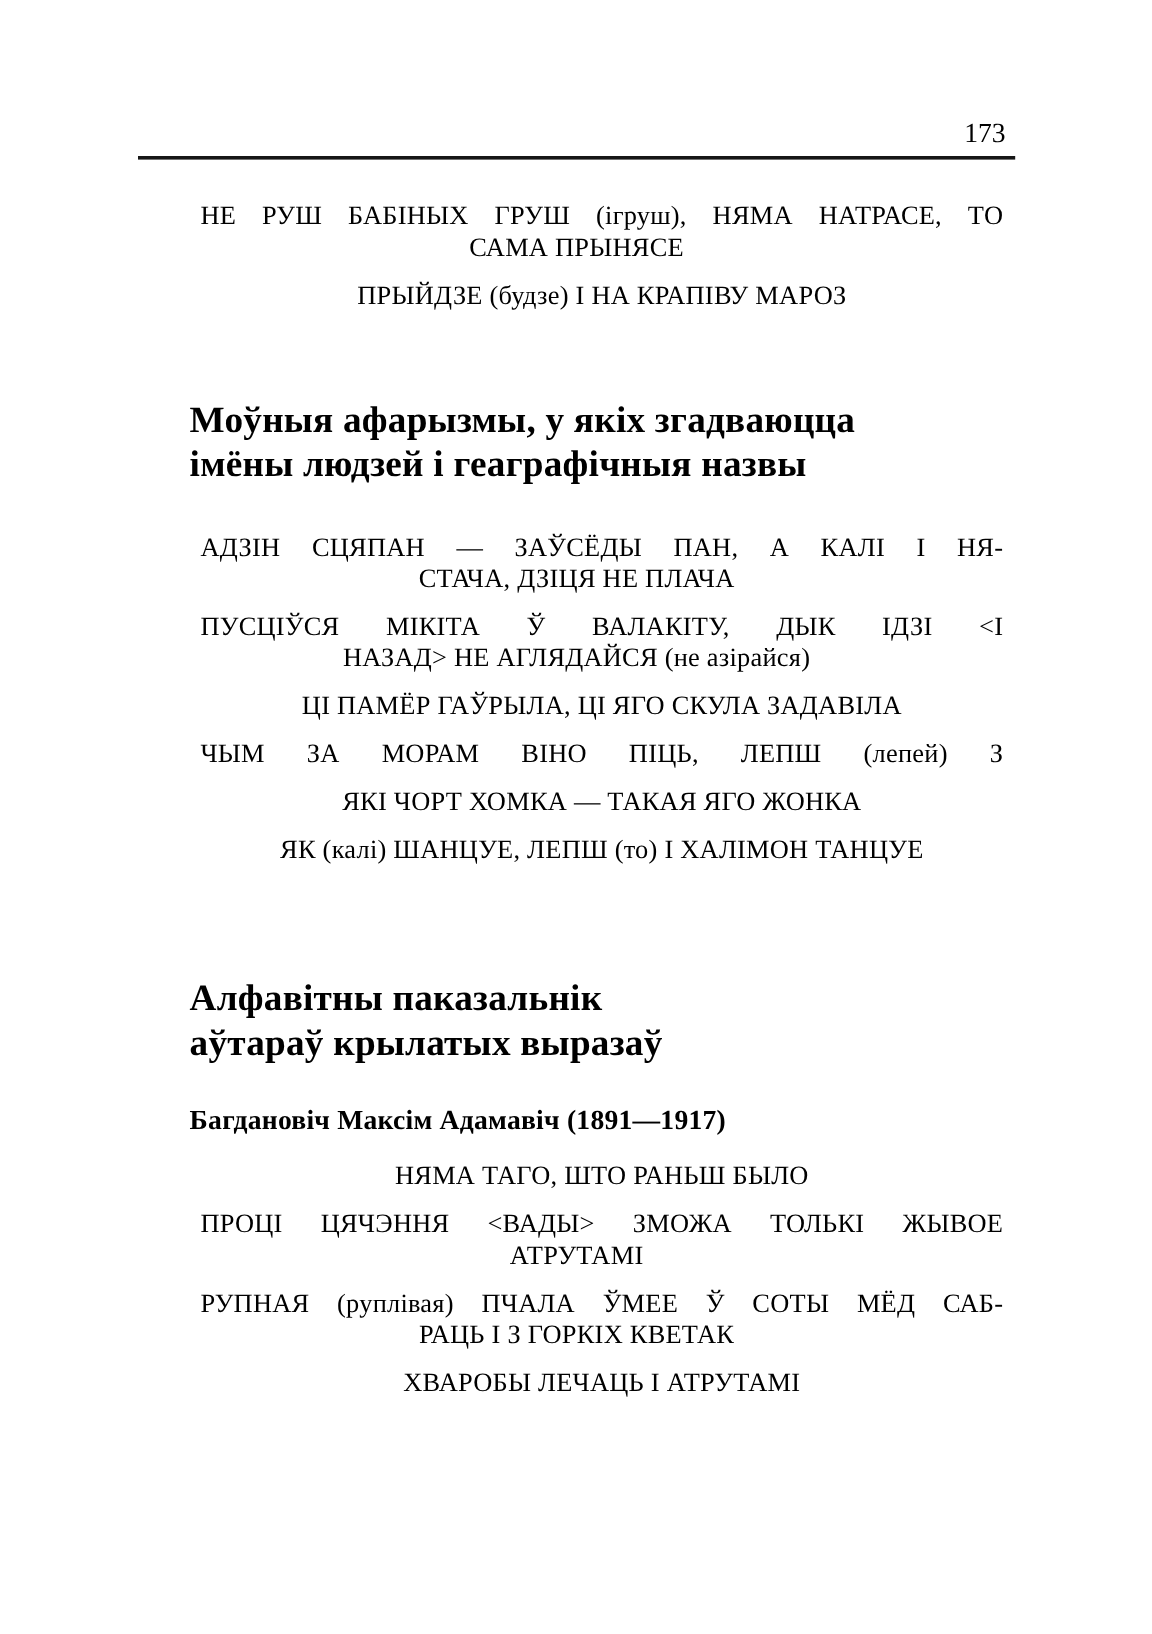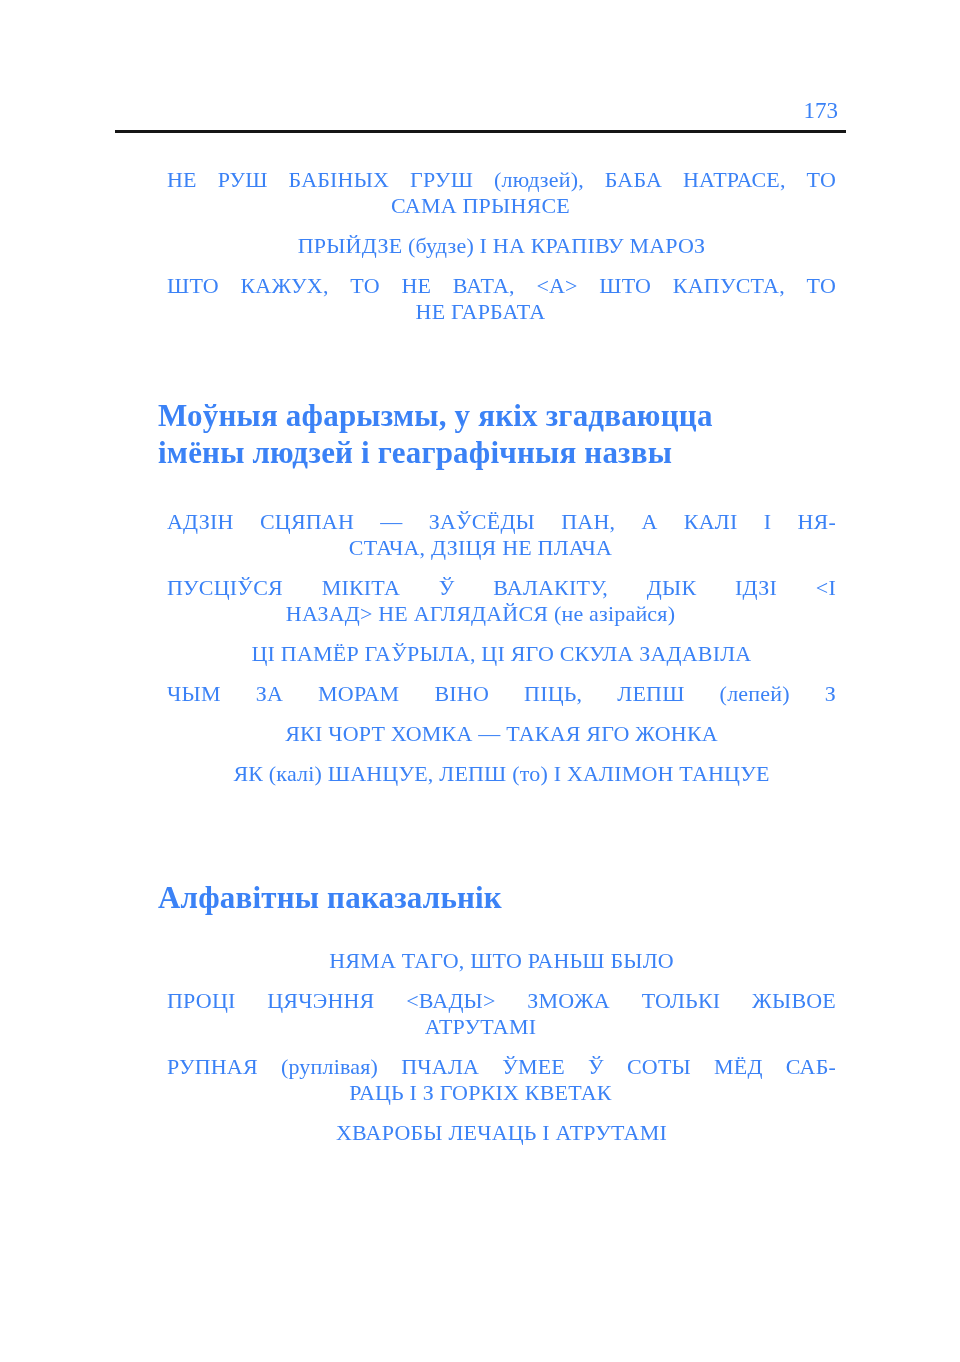--- a/index.html
+++ b/index.html
@@ -1,21 +1,21 @@
 <!DOCTYPE html>
 <html><head>
 <meta charset="utf-8">
 <style>
   html, body { margin: 0; padding: 0; background: #ffffff; }
   .page {
     position: relative;
     width: 960px;
     height: 1362px;
     background: #ffffff;
-    color: #3b82f6;
+    color: #000000;
     font-family: "Liberation Serif", serif;
     overflow: hidden;
   }
   .page-number {
     position: absolute;
     top: 98px;
     left: 125px;
     width: 713px;
     text-align: right;
     font-size: 23px;
@@ -62,32 +62,28 @@
 </head>
 <body>
 
 <div class="page">
   <div class="page-number">173</div>
   <div class="head-rule"></div>
 
   <div class="content">
 
     <p class="para">
-      <span class="line first jst">НЕ РУШ БАБІНЫХ ГРУШ (людзей), БАБА НАТРАСЕ, ТО</span>
+      <span class="line first jst">НЕ РУШ БАБІНЫХ ГРУШ (ігруш), НЯМА НАТРАСЕ, ТО</span>
       <span class="line">САМА ПРЫНЯСЕ</span>
     </p>
 
     <p class="para">
       <span class="line first">ПРЫЙДЗЕ (будзе) І НА КРАПІВУ МАРОЗ</span>
     </p>
 
-    <p class="para">
-      <span class="line first jst">ШТО КАЖУХ, ТО НЕ ВАТА, &lt;А&gt; ШТО КАПУСТА, ТО</span>
-      <span class="line">НЕ ГАРБАТА</span>
-    </p>
 
     <h2 class="section-heading">
       <span class="hline">Моўныя афарызмы, у якіх згадваюцца</span>
       <span class="hline">імёны людзей і геаграфічныя назвы</span>
     </h2>
 
     <p class="para">
       <span class="line first jst">АДЗІН СЦЯПАН — ЗАЎСЁДЫ ПАН, А КАЛІ І НЯ-</span>
       <span class="line">СТАЧА, ДЗІЦЯ НЕ ПЛАЧА</span>
     </p>
@@ -109,22 +105,24 @@
     <p class="para">
       <span class="line first">ЯКІ ЧОРТ ХОМКА — ТАКАЯ ЯГО ЖОНКА</span>
     </p>
 
     <p class="para">
       <span class="line first">ЯК (калі) ШАНЦУЕ, ЛЕПШ (то) І ХАЛІМОН ТАНЦУЕ</span>
     </p>
 
     <h2 class="section-heading second">
       <span class="hline">Алфавітны паказальнік</span>
+      <span class="hline">аўтараў крылатых выразаў</span>
     </h2>
 
+    <div class="author-entry">Багдановіч Максім Адамавіч (1891—1917)</div>
 
     <p class="para">
       <span class="line first">НЯМА ТАГО, ШТО РАНЬШ БЫЛО</span>
     </p>
 
     <p class="para">
       <span class="line first jst">ПРОЦІ ЦЯЧЭННЯ &lt;ВАДЫ&gt; ЗМОЖА ТОЛЬКІ ЖЫВОЕ</span>
       <span class="line">АТРУТАМІ</span>
     </p>
 

